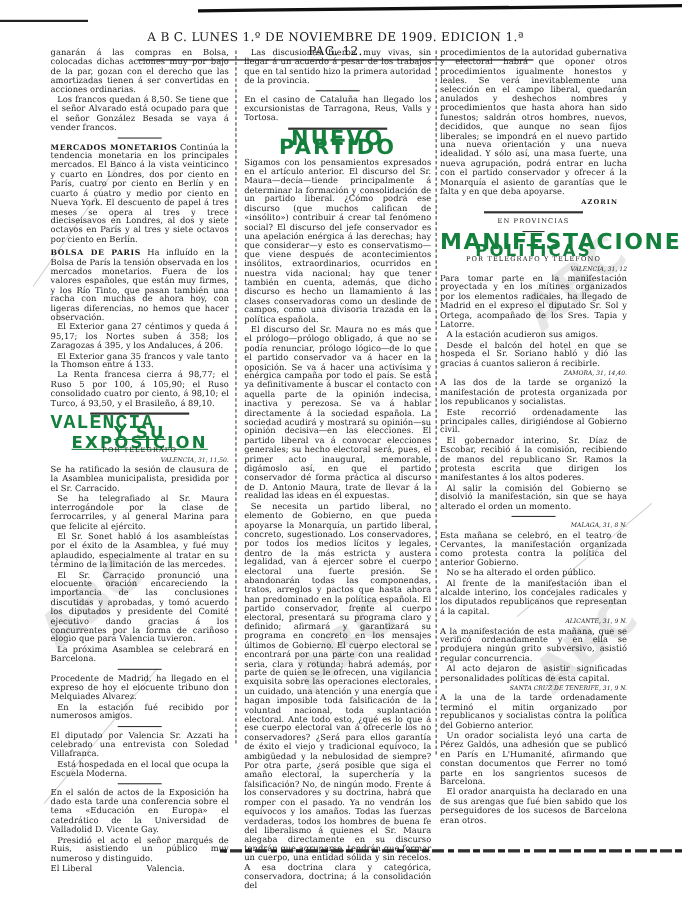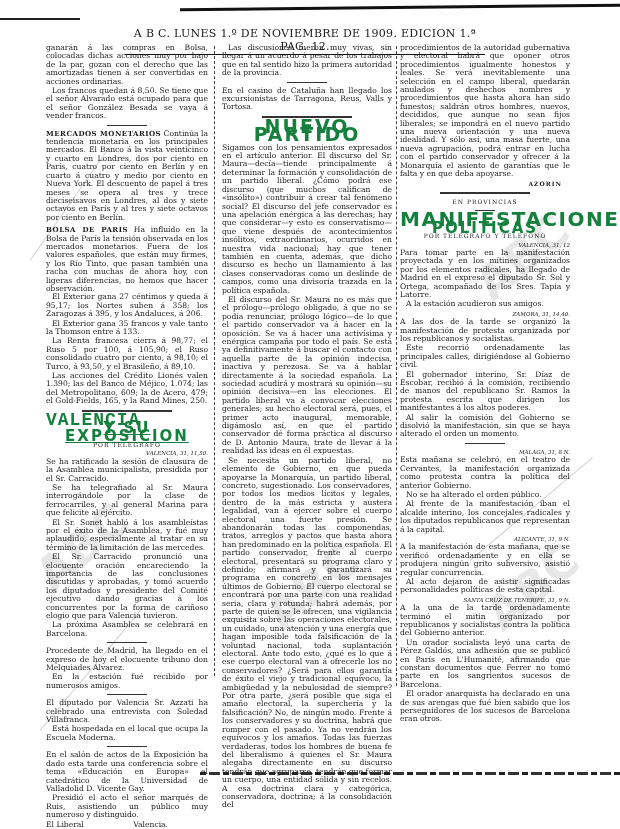--- a/index.html
+++ b/index.html
@@ -67,21 +67,20 @@
     <p class="lead" style="display:inline;">Continúa la tendencia monetaria en los principales mercados. El Banco á la vista veinticinco y cuarto en Londres, dos por ciento en París, cuatro por ciento en Berlín y en cuarto á cuatro y medio por ciento en Nueva York. El descuento de papel á tres meses se opera al tres y trece dieciseisavos en Londres, al dos y siete octavos en París y al tres y siete octavos por ciento en Berlín.</p>
   </div>
   <div style="height:4px"></div>
 
   <div>
     <span class="smallhead">BOLSA DE PARIS</span>
     <p class="lead" style="display:inline;">Ha influído en la Bolsa de París la tensión observada en los mercados monetarios. Fuera de los valores españoles, que están muy firmes, y los Río Tinto, que pasan también una racha con muchas de ahora hoy, con ligeras diferencias, no hemos que hacer observación.</p>
     <p>El Exterior gana 27 céntimos y queda á 95,17; los Nortes suben á 358; los Zaragozas á 395, y los Andaluces, á 206.</p>
     <p>El Exterior gana 35 francos y vale tanto la Thomson entre á 133.</p>
     <p>La Renta francesa cierra á 98,77; el Ruso 5 por 100, á 105,90; el Ruso consolidado cuatro por ciento, á 98,10; el Turco, á 93,50, y el Brasileño, á 89,10.</p>
-    <p>Las acciones del Crédito Lionés valen 1.390; las del Banco de Méjico, 1.074; las del Metropolitano, 609; la de Acero, 479; el Gold-Fields, 165, y la Rand Mines, 250.</p>
   </div>
   <div class="sep wide"></div>
 
   <div>
     <div class="h-big valencia1">VALENCIA</div>
     <div class="h-big valencia2">Y SU EXPOSICION</div>
     <div class="byline">POR TELEGRAFO</div>
     <div class="dateline">VALENCIA, 31, 11,50.</div>
     <p class="lead">Se ha ratificado la sesión de clausura de la Asamblea municipalista, presidida por el Sr. Carracido.</p>
     <p>Se ha telegrafiado al Sr. Maura interrogándole por la clase de ferrocarriles, y al general Marina para que felicite al ejército.</p>
@@ -138,20 +137,21 @@
   <div class="sep wide"></div>
   <div class="small-caps">EN PROVINCIAS</div>
   <div class="sep" style="width:20px"></div>
   <div>
     <div class="h-big manif1">MANIFESTACIONES</div>
     <div class="h-big manif2">POLITICAS</div>
     <div class="byline">POR TELEGRAFO Y TELEFONO</div>
     <div class="dateline">VALENCIA, 31, 12</div>
     <p class="lead">Para tomar parte en la manifestación proyectada y en los mítines organizados por los elementos radicales, ha llegado de Madrid en el expreso el diputado Sr. Sol y Ortega, acompañado de los Sres. Tapia y Latorre.</p>
     <p>A la estación acudieron sus amigos.</p>
+    <p>Desde el balcón del hotel en que se hospeda el Sr. Soriano habló y dió las gracias á cuantos salieron á recibirle.</p>
     <div class="dateline">ZAMORA, 31, 14,40.</div>
     <p class="lead">A las dos de la tarde se organizó la manifestación de protesta organizada por los republicanos y socialistas.</p>
     <p>Este recorrió ordenadamente las principales calles, dirigiéndose al Gobierno civil.</p>
     <p>El gobernador interino, Sr. Díaz de Escobar, recibió á la comisión, recibiendo de manos del republicano Sr. Ramos la protesta escrita que dirigen los manifestantes á los altos poderes.</p>
     <p>Al salir la comisión del Gobierno se disolvió la manifestación, sin que se haya alterado el orden un momento.</p>
     <div class="sep"></div>
     <div class="dateline">MALAGA, 31, 8 N.</div>
     <p class="lead">Esta mañana se celebró, en el teatro de Cervantes, la manifestación organizada como protesta contra la política del anterior Gobierno.</p>
     <p>No se ha alterado el orden público.</p>
     <p>Al frente de la manifestación iban el alcalde interino, los concejales radicales y los diputados republicanos que representan á la capital.</p>

